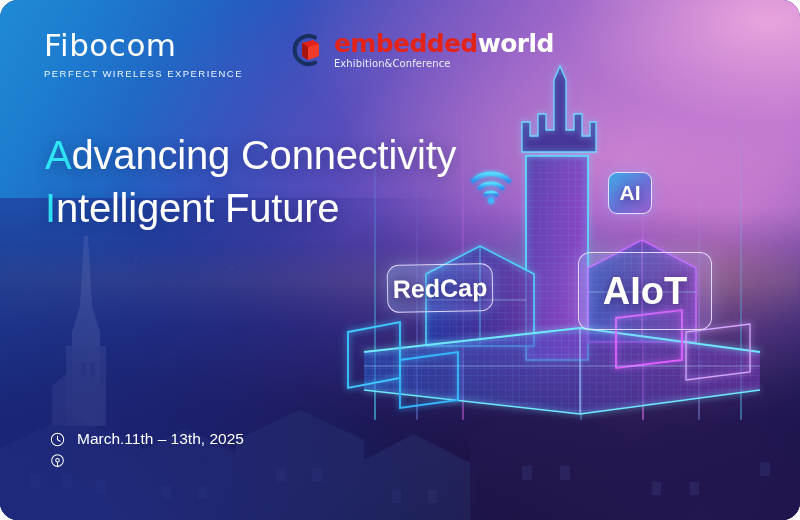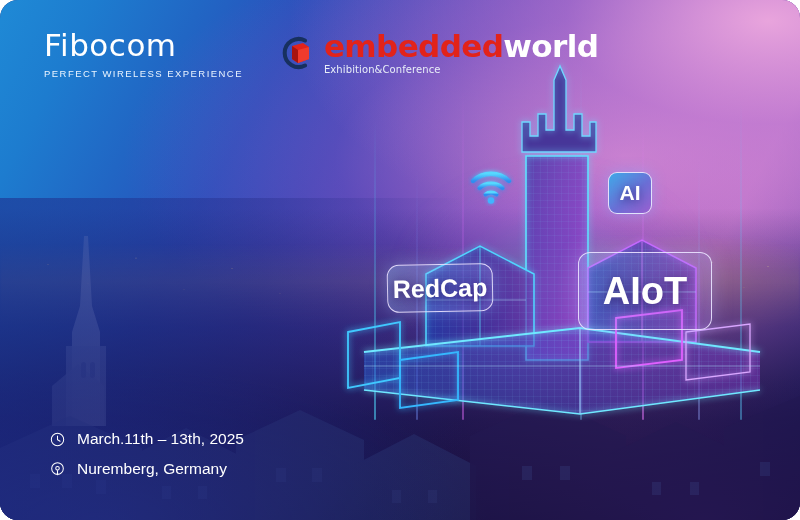--- a/index.html
+++ b/index.html
@@ -84,34 +84,34 @@
   .glowbloom{
     position:absolute;left:330px;top:80px;width:430px;height:330px;
     background:radial-gradient(50% 50% at 52% 62%, rgba(90,200,255,.26) 0%, rgba(150,80,230,.14) 46%, rgba(0,0,0,0) 74%);
     filter:blur(10px);pointer-events:none;
   }
   
   .beams{position:absolute;left:330px;top:40px;width:440px;height:380px;pointer-events:none;}
   .beam{position:absolute;bottom:0;width:2px;border-radius:2px;}
 
   
-  .logos{position:absolute;left:44px;top:30px;display:flex;align-items:flex-start;gap:36px;}
+  .logos{position:absolute;left:44px;top:30px;display:flex;align-items:flex-start;gap:46px;}
   .fibo{display:flex;flex-direction:column;}
   .fibo-mark{
     font-size:31px;line-height:1;letter-spacing:.5px;color:#ffffff;font-weight:400;
     font-family:"DejaVu Sans",sans-serif;
   }
   .fibo-tag{
     margin-top:7px;font-size:9.5px;letter-spacing:1.45px;color:#eaf4ff;
     font-family:"Liberation Sans",sans-serif;font-weight:400;
   }
   .ew{display:flex;align-items:center;gap:9px;padding-top:1px;}
   .ew-icon{width:36px;height:36px;position:relative;flex:0 0 36px;}
   .ew-text{display:flex;flex-direction:column;line-height:1;}
-  .ew-word{font-size:31px;font-weight:700;letter-spacing:-.6px;font-family:"DejaVu Sans",sans-serif;}
+  .ew-word{font-size:25px;font-weight:700;letter-spacing:-.6px;font-family:"DejaVu Sans",sans-serif;}
   .ew-embedded{color:#e2231a;}
   .ew-world{color:#ffffff;}
   .ew-sub{margin-top:3px;font-size:10px;color:#e8eef8;letter-spacing:.1px;font-family:"DejaVu Sans",sans-serif;}
 
   
   .headline{
     position:absolute;left:45px;top:129px;color:#ffffff;
     font-size:40px;line-height:53px;font-weight:400;letter-spacing:-.2px;
     font-family:"Liberation Sans",sans-serif;
     text-shadow:0 2px 14px rgba(10,20,70,.35);
@@ -357,32 +357,35 @@
         </svg>
       </div>
       <div class="ew-text">
         <div class="ew-word"><span class="ew-embedded">embedded</span><span class="ew-world">world</span></div>
         <div class="ew-sub">Exhibition&amp;Conference</div>
       </div>
     </div>
 
   </div>
 
+  <div class="headline">
+    <div><span class="cap">A</span><span>dvancing Connectivity</span></div>
+    <div><span class="cap">I</span><span>ntelligent Future</span></div>
+  </div>
 
   <div class="info">
     <div class="info-row">
       <svg class="info-ico" viewBox="0 0 16 16">
         <circle cx="8" cy="8" r="6.6" fill="none" stroke="#ffffff" stroke-width="1.1"></circle>
         <path d="M8 4.3 V8.2 L10.7 9.8" fill="none" stroke="#ffffff" stroke-width="1.1" stroke-linecap="round"></path>
       </svg>
       <span>March.11th – 13th, 2025</span>
     </div>
     <div class="info-row">
       <svg class="info-ico" viewBox="0 0 16 16">
         <circle cx="8" cy="7" r="6.2" fill="none" stroke="#ffffff" stroke-width="1.1"></circle>
         <circle cx="8" cy="6.6" r="1.9" fill="none" stroke="#ffffff" stroke-width="1.1"></circle>
         <path d="M8 9 L8 13.6" stroke="#ffffff" stroke-width="1.1" stroke-linecap="round"></path>
       </svg>
-      <span>Nuremberg, Germany</span>
     </div>
   </div>
 
 </div>
 
 </body></html>

